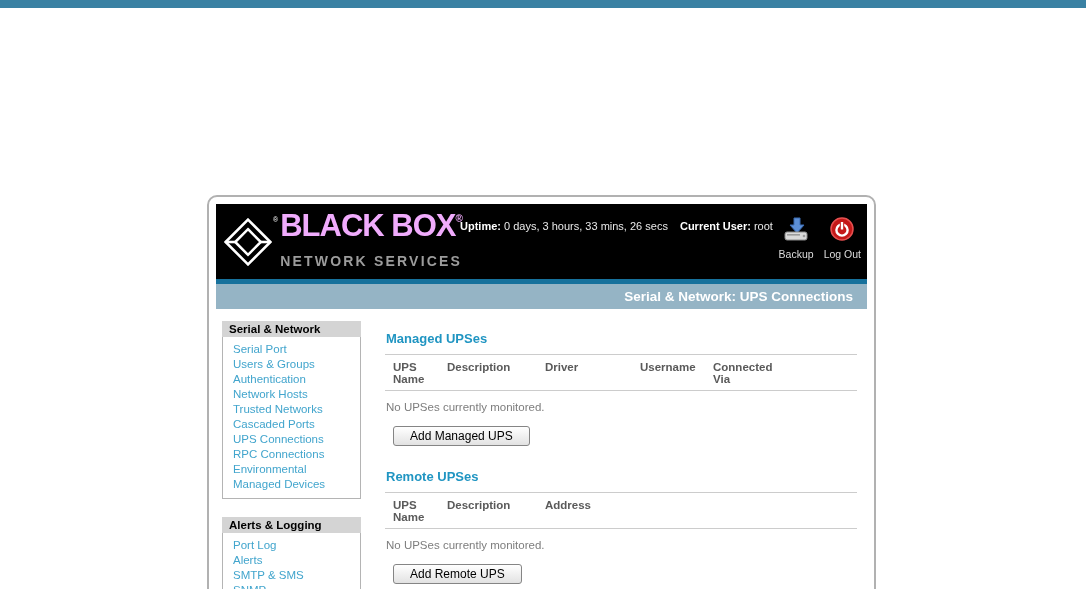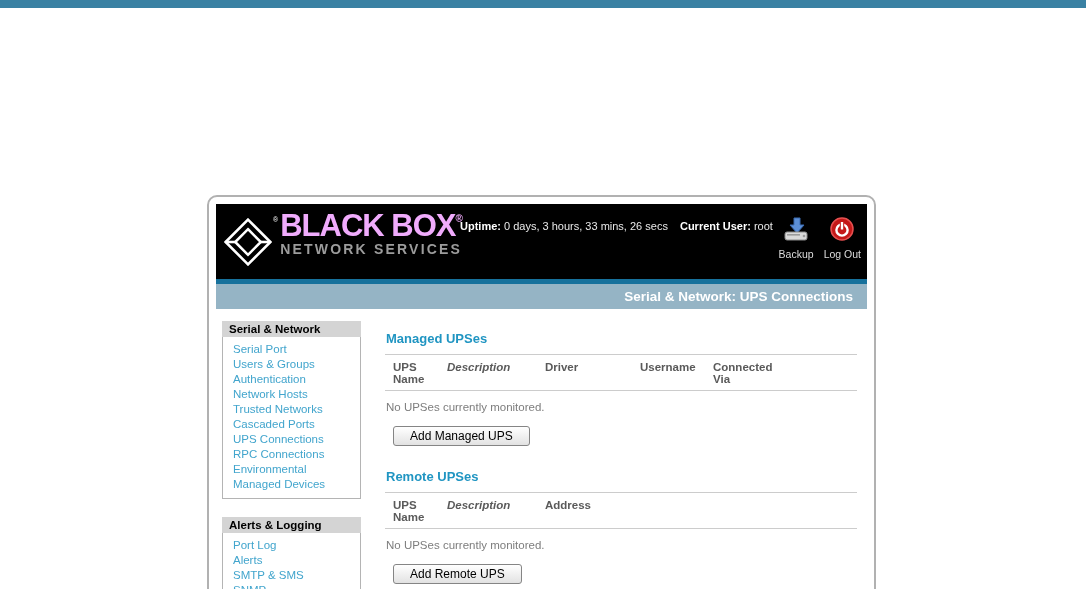--- a/index.html
+++ b/index.html
@@ -46,21 +46,21 @@
   .brand-text { line-height:1; }
   .brand-name {
     color:#f0abfc; font-weight:bold;
     font-size:31px; letter-spacing:-1px;
     white-space:nowrap;
   }
   .brand-name sup { font-size:10px; vertical-align:14px; letter-spacing:0; }
   .brand-tagline {
     color:#9c9c9c; font-weight:bold;
     font-size:14px; letter-spacing:2.2px;
-    margin-top:1px; white-space:nowrap;
+    margin-top:13px; white-space:nowrap;
   }
   .sysinfo {
     position:absolute; left:240px; top:14px;
     font-size:11px; line-height:16px;
     color:#e8e8e8; white-space:nowrap;
   }
   .sysinfo .row { text-align:left; }
   .sysinfo .row2 { padding-left:4px;text-align:right; }
   .sysinfo .lbl { font-weight:bold; color:#ffffff; }
   .sysinfo .val { margin-right:9px; }
@@ -116,21 +116,21 @@
     margin:0 0 8px 1px;
   }
   .rule { border:none; border-top:1px solid #cccccc; margin:0; }
   .col-row {
     display:flex; align-items:flex-start;
     padding:6px 0 5px 8px;
     color:#5a5a5a; font-weight:bold;
     font-size:11.5px; line-height:12px;
   }
   .c0 { width:54px; }
-  .c1 { width:98px;font-style:italic; }
+  .c1 { width:98px; }
   .c2 { width:95px; }
   .c3 { width:73px; }
   .c4 { width:70px; }
   .empty-msg {
     color:#7d7d7d; font-size:11.5px;
     margin:10px 0 13px 1px;
   }
   .add-btn {
     margin:0 0 0 8px;
     font-family:"Liberation Sans","DejaVu Sans",sans-serif;

